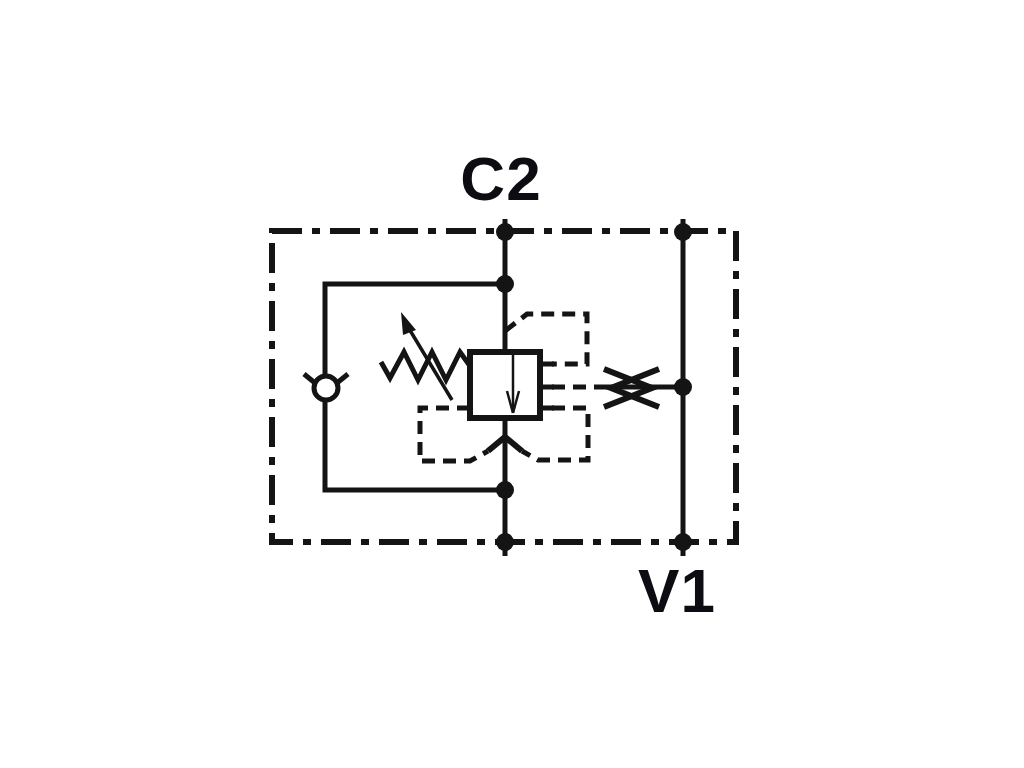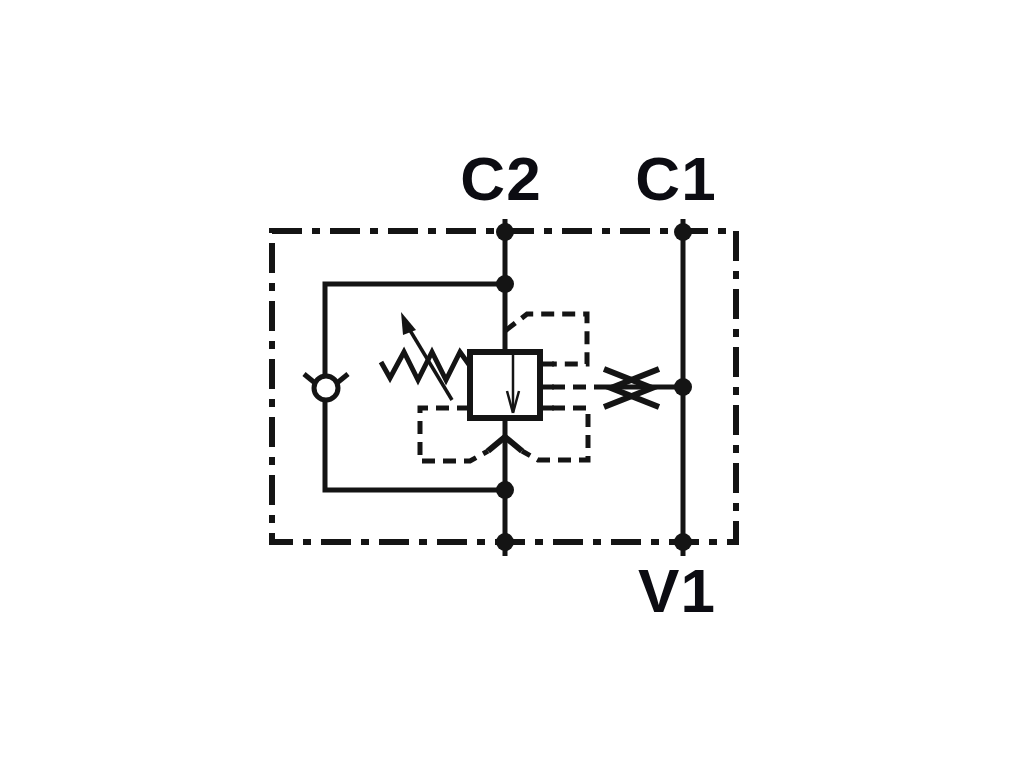--- a/index.html
+++ b/index.html
@@ -113,16 +113,15 @@
       <circle cx="683" cy="232" r="9"></circle>
       <circle cx="505" cy="284" r="9"></circle>
       <circle cx="505" cy="490" r="9"></circle>
       <circle cx="683" cy="387" r="9"></circle>
       <circle cx="505" cy="542" r="9"></circle>
       <circle cx="683" cy="542" r="9"></circle>
     </g>
   </svg>
 
   <div class="port-label" style="left:501px; top:148px;">C2</div>
-  <div class="port-label" style="left:676px; top:148px;">C1</div>
   <div class="port-label" style="left:677px; top:560px;">V1</div>
 
 </div>
 
 </body></html>

